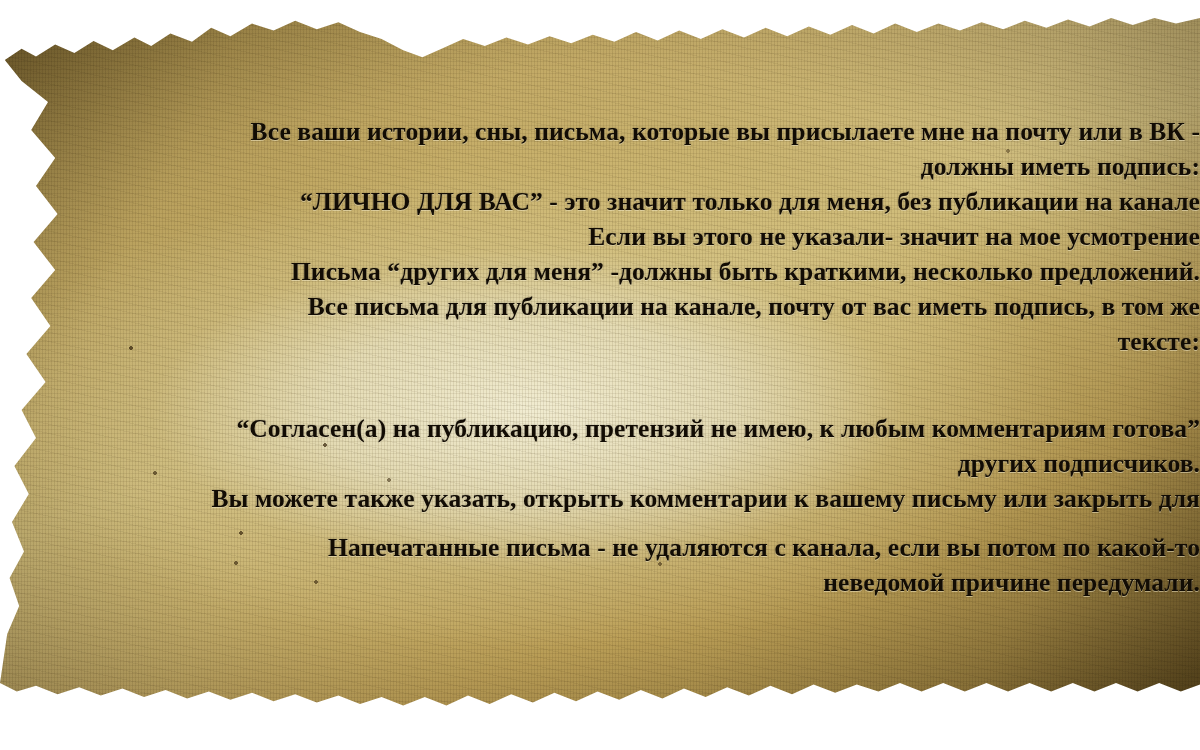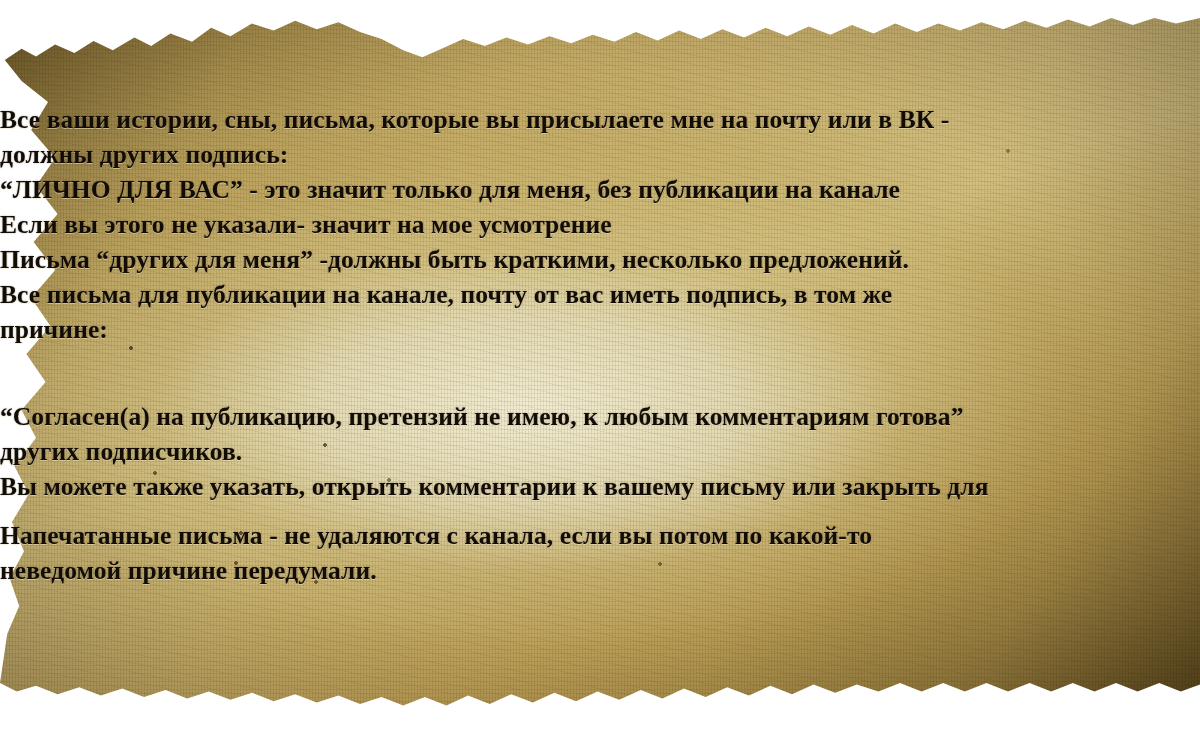--- a/index.html
+++ b/index.html
@@ -76,23 +76,23 @@
       radial-gradient(circle 2px at 316px 564px, rgba(58,40,14,0.60) 0 100%, transparent 100%),
       radial-gradient(circle 2px at 660px 546px, rgba(58,40,14,0.55) 0 100%, transparent 100%),
       radial-gradient(circle 2px at 389px 462px, rgba(58,40,14,0.55) 0 100%, transparent 100%),
       radial-gradient(circle 2px at 1008px 133px, rgba(58,40,14,0.45) 0 100%, transparent 100%);
   }
 
   
   #text-block {
     position: absolute;
     left: 0;
-    top: 4px;
+    top: 16px;
     width: 1200px;
-    text-align: left;
+    text-align: right;
     color: #120c04;
     font-weight: bold;
     font-size: 25.5px;
     line-height: 35px;
     letter-spacing: 0.1px;
     text-shadow:
       0 1px 0 rgba(255,246,210,0.50),
       0 0 2px rgba(0,0,0,0.35);
   }
   .line { white-space: pre-wrap; }
@@ -142,26 +142,26 @@
 
   <div id="parchment" style="clip-path:url(#tornClip);-webkit-clip-path:url(#tornClip);">
     <div id="fibres"></div>
     <div id="specks"></div>
   </div>
 
   <div id="text-block">
 
     <div class="para" id="para-1">
       <div class="line">Все ваши истории, сны, письма, которые вы присылаете мне на почту или в ВК -</div>
-      <div class="line">должны других подпись:</div>
+      <div class="line">должны иметь подпись:</div>
       <div class="line">“ЛИЧНО ДЛЯ ВАС” - это значит только для меня, без публикации на канале</div>
       <div class="line">Если вы этого не указали- значит на мое усмотрение</div>
       <div class="line">Письма “других для меня” -должны быть краткими, несколько предложений.</div>
       <div class="line">Все письма для публикации на канале, почту от вас иметь подпись, в том же</div>
-      <div class="line">причине:</div>
+      <div class="line">тексте:</div>
     </div>
 
     <div id="spacer-gap"></div>
 
     <div class="para" id="para-2">
       <div class="line">“Согласен(а) на публикацию, претензий не имею, к любым комментариям готова”</div>
       <div class="line">других подписчиков.</div>
       <div class="line">Вы можете также указать, открыть комментарии к вашему письму или закрыть для</div>
     </div>
 

